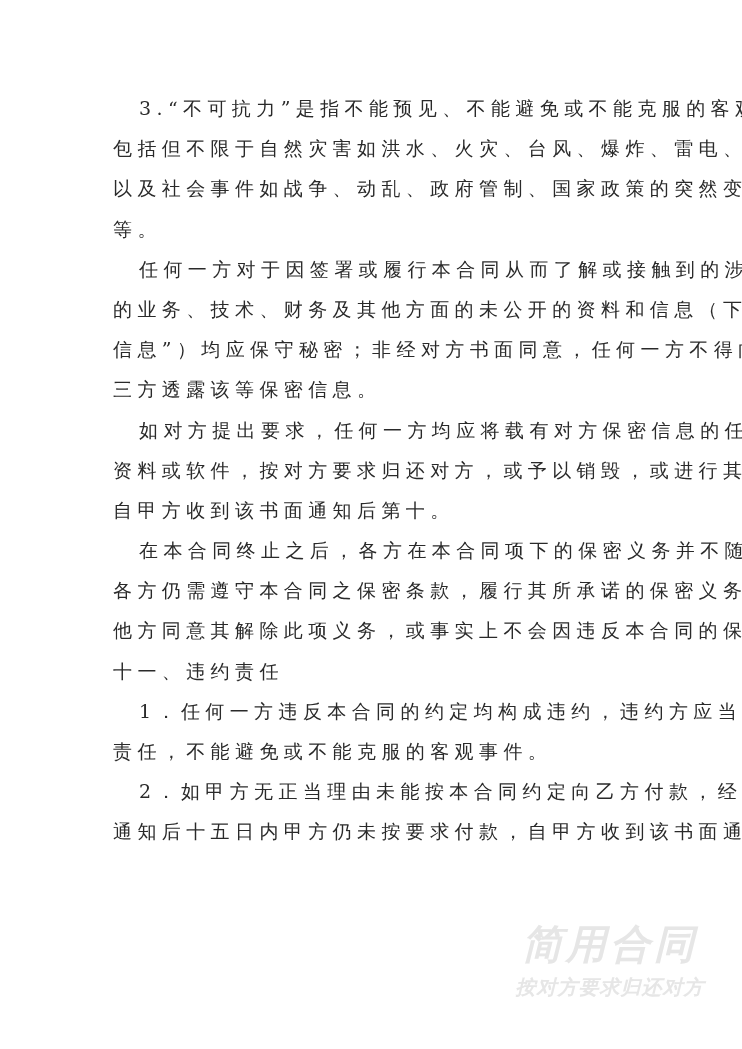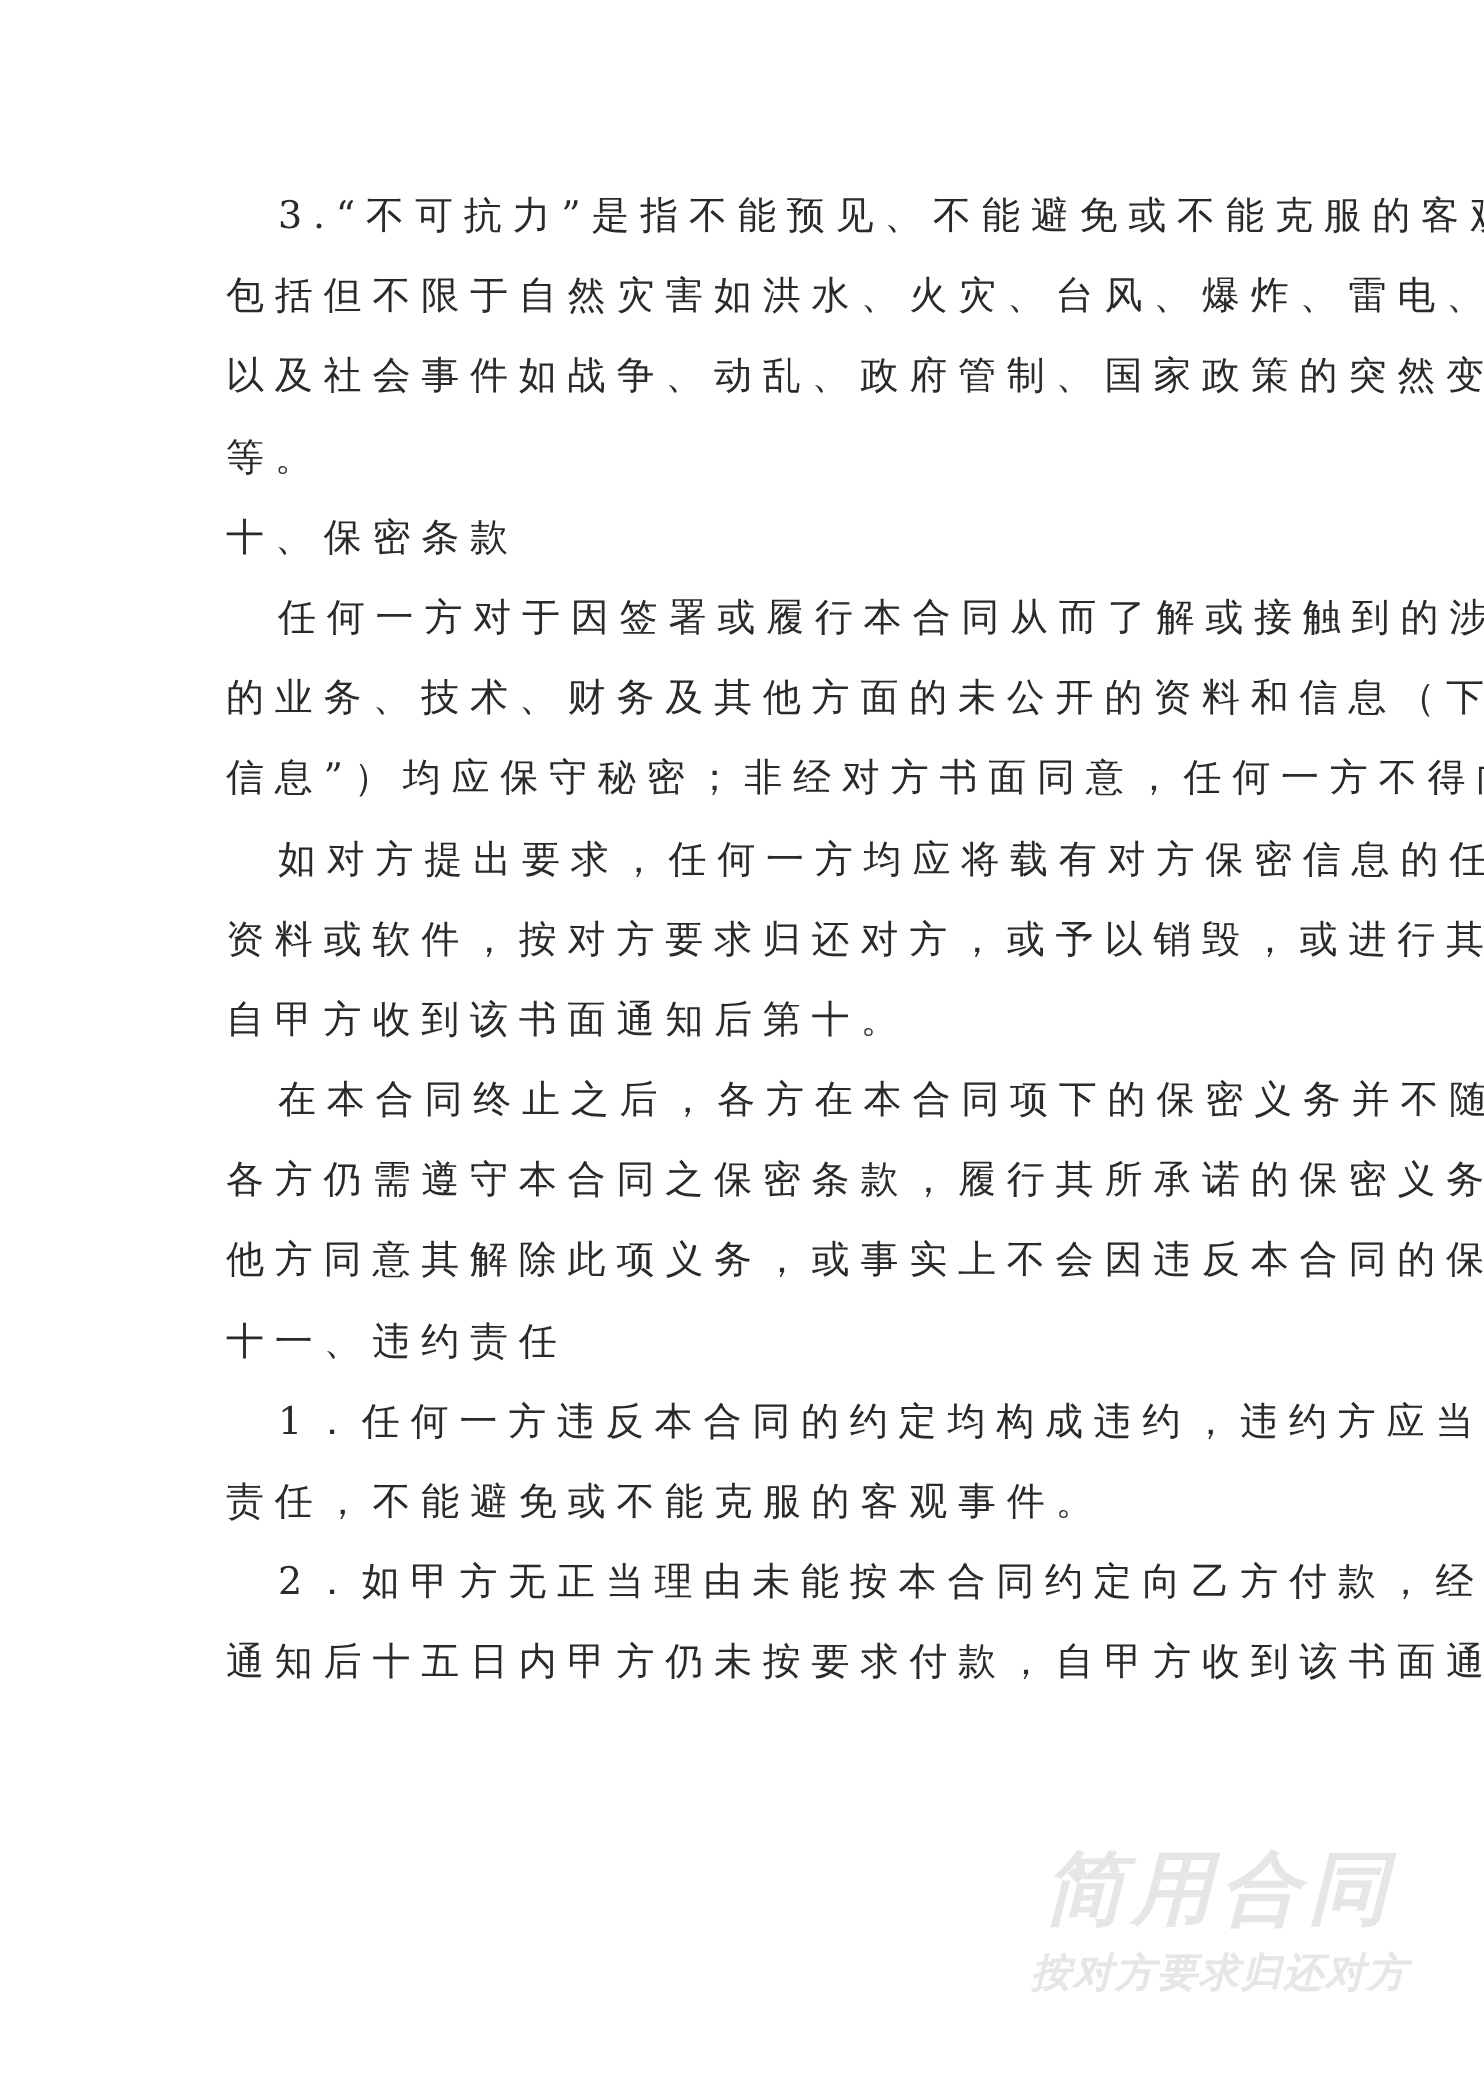--- a/index.html
+++ b/index.html
@@ -55,24 +55,24 @@
     }
   </style>
 </head>
 <body>
 
 <div class="page">
   <div class="line indent">3.“不可抗力”是指不能预见、不能避免或不能克服的客观事件。</div>
   <div class="line">包括但不限于自然灾害如洪水、火灾、台风、爆炸、雷电、地震风暴</div>
   <div class="line">以及社会事件如战争、动乱、政府管制、国家政策的突然变动、罢工</div>
   <div class="line">等。</div>
-  <div class="line heading">十、保密条款</div>
   <div class="line indent">任何一方对于因签署或履行本合同从而了解或接触到的涉及对方</div>
   <div class="line">的业务、技术、财务及其他方面的未公开的资料和信息（下称“保密</div>
   <div class="line">信息”）均应保守秘密；非经对方书面同意，任何一方不得向任何第</div>
+  <div class="line">三方透露该等保密信息。</div>
   <div class="line indent">如对方提出要求，任何一方均应将载有对方保密信息的任何文件、</div>
   <div class="line">资料或软件，按对方要求归还对方，或予以销毁，或进行其他处置，</div>
   <div class="line">自甲方收到该书面通知后第十。</div>
   <div class="line indent">在本合同终止之后，各方在本合同项下的保密义务并不随之终止，</div>
   <div class="line">各方仍需遵守本合同之保密条款，履行其所承诺的保密义务，直到其</div>
   <div class="line">他方同意其解除此项义务，或事实上不会因违反本合同的保密条款而</div>
   <div class="line heading">十一、违约责任</div>
   <div class="line indent">1．任何一方违反本合同的约定均构成违约，违约方应当承担违约</div>
   <div class="line">责任，不能避免或不能克服的客观事件。</div>
   <div class="line indent">2．如甲方无正当理由未能按本合同约定向乙方付款，经乙方书面</div>

